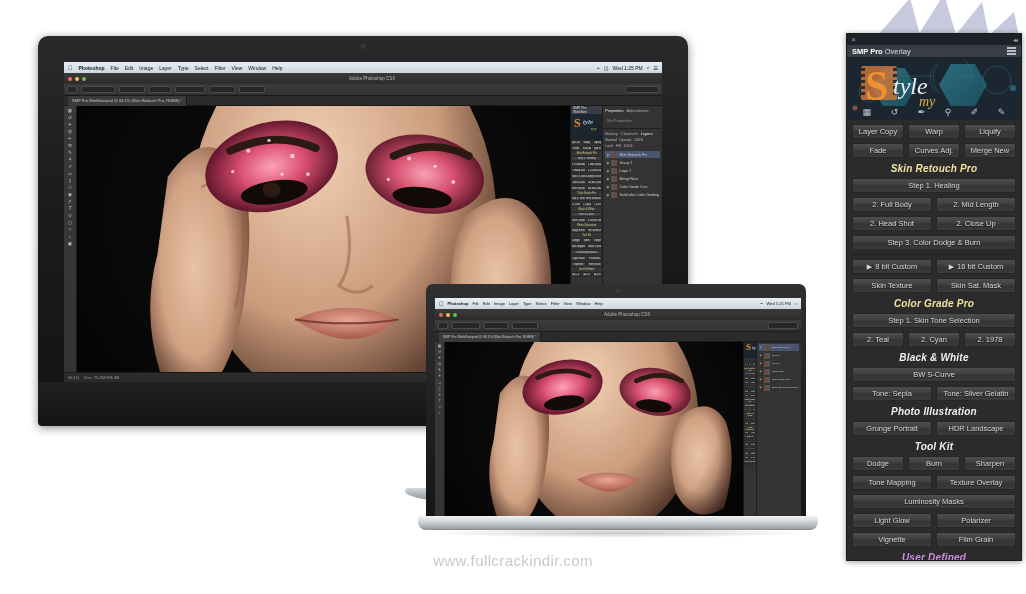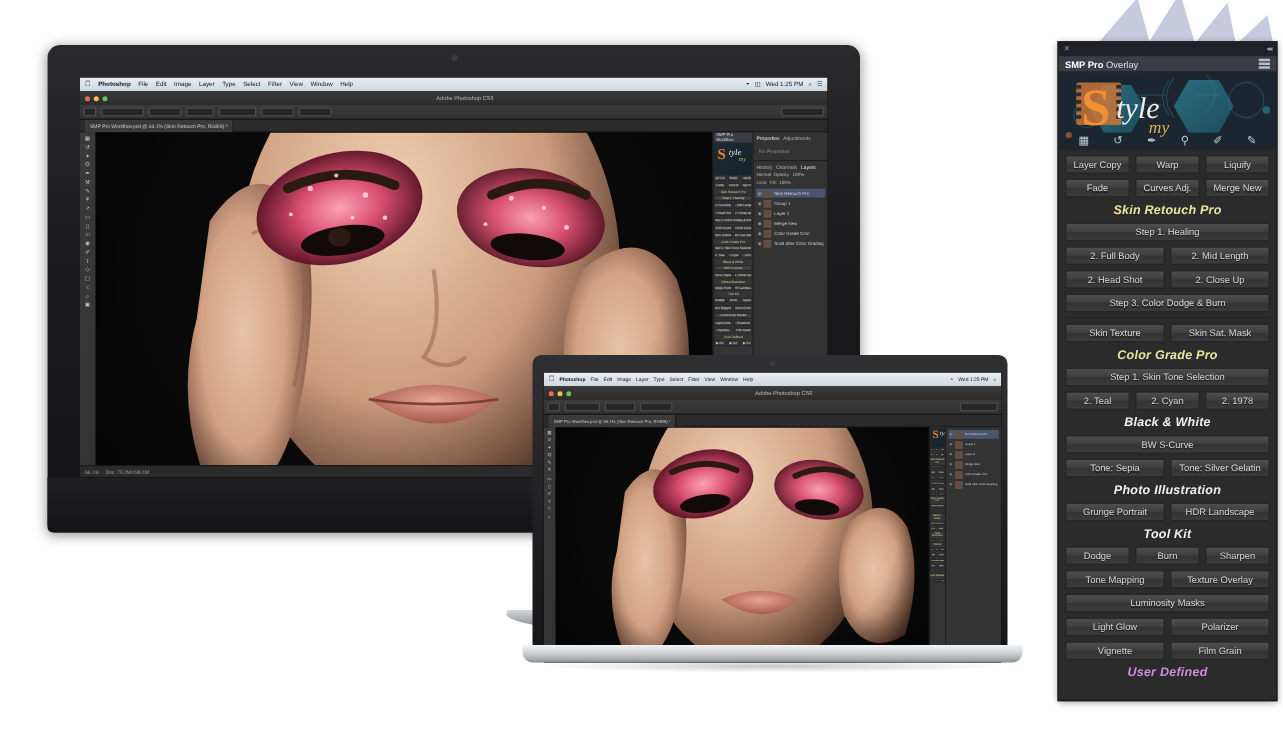--- a/index.html
+++ b/index.html
@@ -775,20 +775,30 @@
         </div>
         <div class="prow">
           <div class="btn">2. Head Shot</div>
           <div class="btn">2. Close Up</div>
         </div>
         <div class="prow">
           <div class="btn">Step 3. Color Dodge &amp; Burn</div>
         </div>
         <div class="divider"></div>
         <div class="prow">
+          <div class="btn">
+            <span class="tri">▶</span>
+            <span>8 bit Custom</span>
+          </div>
+          <div class="btn">
+            <span class="tri">▶</span>
+            <span>16 bit Custom</span>
+          </div>
+        </div>
+        <div class="prow">
           <div class="btn">Skin Texture</div>
           <div class="btn">Skin Sat. Mask</div>
         </div>
         <div class="sechdr">Color Grade Pro</div>
         <div class="prow">
           <div class="btn">Step 1. Skin Tone Selection</div>
         </div>
         <div class="prow">
           <div class="btn">2. Teal</div>
           <div class="btn">2. Cyan</div>
@@ -825,13 +835,14 @@
           <div class="btn">Polarizer</div>
         </div>
         <div class="prow">
           <div class="btn">Vignette</div>
           <div class="btn">Film Grain</div>
         </div>
         <div class="sechdr purple">User Defined</div>
       </div>
   </div>
 
+  <div class="watermark">www.fullcrackindir.com</div>
 </div>
 
 </body></html>

